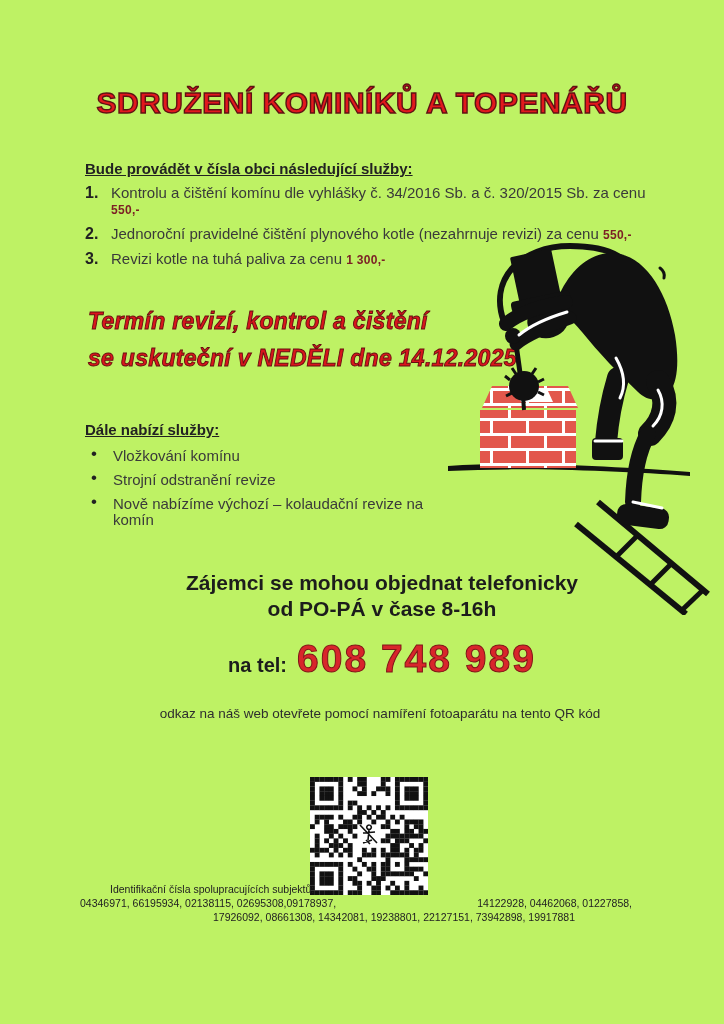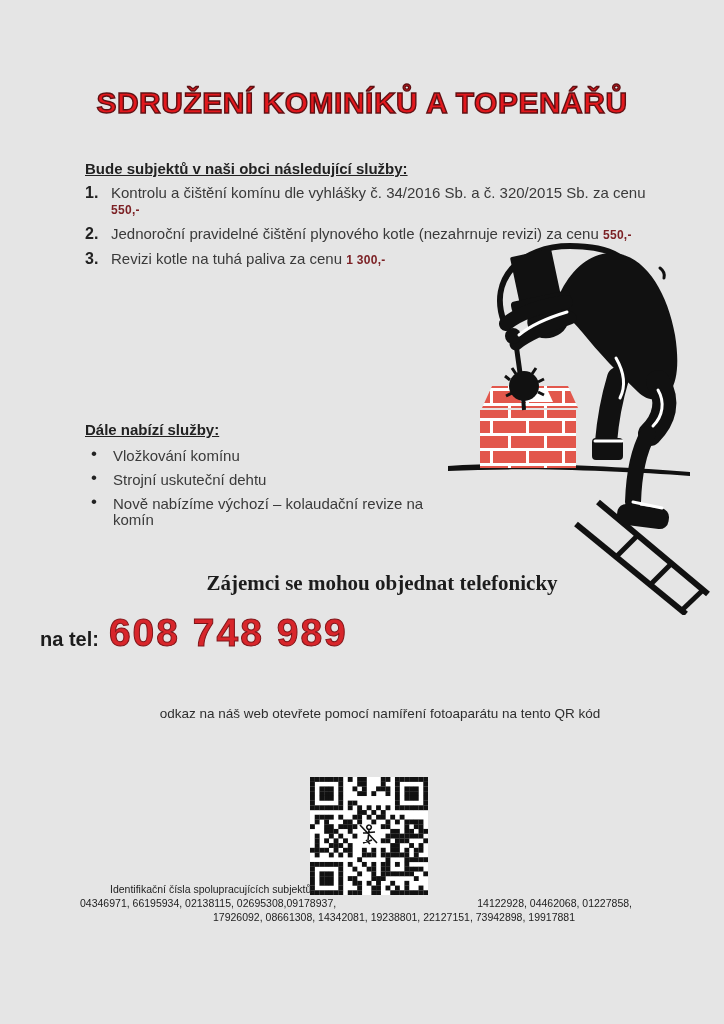--- a/index.html
+++ b/index.html
@@ -1,18 +1,18 @@
 <!DOCTYPE html>
 <html><head>
 <meta charset="utf-8">
 <style>
   html,body{margin:0;padding:0;background:#888;}
   .page{
     position:relative; width:724px; height:1024px; margin:0 auto;
-    background:#e5e5e5; overflow:hidden;
+    background:#bef264; overflow:hidden;
     font-family:"Liberation Sans", sans-serif; color:#3a3a3a;
   }
   
   .title{
     position:absolute; top:86px; left:0; width:100%;
     text-align:center; font-size:30px; font-weight:bold;
     color:#e2181d; -webkit-text-stroke:1.4px #5e1013;
     letter-spacing:0.5px;
   }
   
@@ -40,23 +40,23 @@
   }
   .bullets li::before{
     content:"\2022"; position:absolute; left:6px; top:-2px;
     font-size:17px; color:#222;
   }
   
   .contact{
     position:absolute; top:570px; left:40px; width:684px;
     text-align:center;
   }
-  .contact-line{font-size:21px; line-height:26px; font-weight:bold; color:#1c1c1c;font-family:Liberation Serif, serif;}
+  .contact-line{font-size:21px; line-height:26px; font-weight:bold; color:#1c1c1c;}
   .tel-row{
-    display:flex; align-items:baseline;
+    display:flex; justify-content:center; align-items:baseline;
     margin-top:14px; gap:10px;
   }
   .tel-label{font-size:20px; font-weight:bold; color:#1c1c1c;}
   .tel-number{
     font-size:39px; font-weight:bold; color:#d8262b;
     -webkit-text-stroke:1px #7e1317; letter-spacing:2px; line-height:46px;
   }
   
   .qr-caption{
     position:absolute; top:706px; left:18px; width:724px;
@@ -72,47 +72,52 @@
   .illus{position:absolute; top:240px; left:420px; width:304px; height:375px;}
 </style>
 </head>
 <body>
 
 <div class="page">
 
   <div class="title">SDRUŽENÍ KOMINÍKŮ A TOPENÁŘŮ</div>
 
   <div class="services">
-    <div class="sec-heading">Bude subjektů v naši obci následující služby:</div>
+    <div class="sec-heading">Bude provádět v čísla obci následující služby:</div>
     <div class="svc-item">
       <span class="svc-num">1.</span>
       <span class="svc-text"><span>Kontrolu a čištění komínu dle vyhlášky č. 34/2016 Sb. a č. 320/2015 Sb. za cenu </span><span class="price">550,-</span></span>
     </div>
     <div class="svc-item">
       <span class="svc-num">2.</span>
       <span class="svc-text"><span>Jednoroční pravidelné čištění plynového kotle (nezahrnuje revizi) za cenu </span><span class="price">550,-</span></span>
     </div>
     <div class="svc-item">
       <span class="svc-num">3.</span>
       <span class="svc-text"><span>Revizi kotle na tuhá paliva za cenu </span><span class="price">1 300,-</span></span>
     </div>
   </div>
 
+  <div class="announce">
+    <div>Termín revizí, kontrol a čištění</div>
+    <div>se uskuteční v NEDĚLI dne 14.12.2025</div>
+  </div>
 
   <div class="more">
     <div class="sec-heading">Dále nabízí služby:</div>
     <ul class="bullets">
       <li>Vložkování komínu</li>
-      <li>Strojní uskuteční dehtu</li>
+      <li>Strojní odstranění revize</li>
       <li>Nově nabízíme výchozí – kolaudační revize na komín</li>
     </ul>
   </div>
 
   <div class="contact">
     <div class="contact-line">Zájemci se mohou objednat telefonicky</div>
+    <div class="contact-line">od PO-PÁ v čase 8-16h</div>
     <div class="tel-row">
       <span class="tel-label">na tel:</span>
       <span class="tel-number">608 748 989</span>
     </div>
   </div>
 
   <div class="qr-caption">odkaz na náš web otevřete pomocí namíření fotoaparátu na tento QR kód</div>
   <div class="qr-box">
     <svg id="qr-svg" width="118" height="118" viewBox="0 0 118 118">
         <rect width="118" height="118" fill="#fff"></rect>

